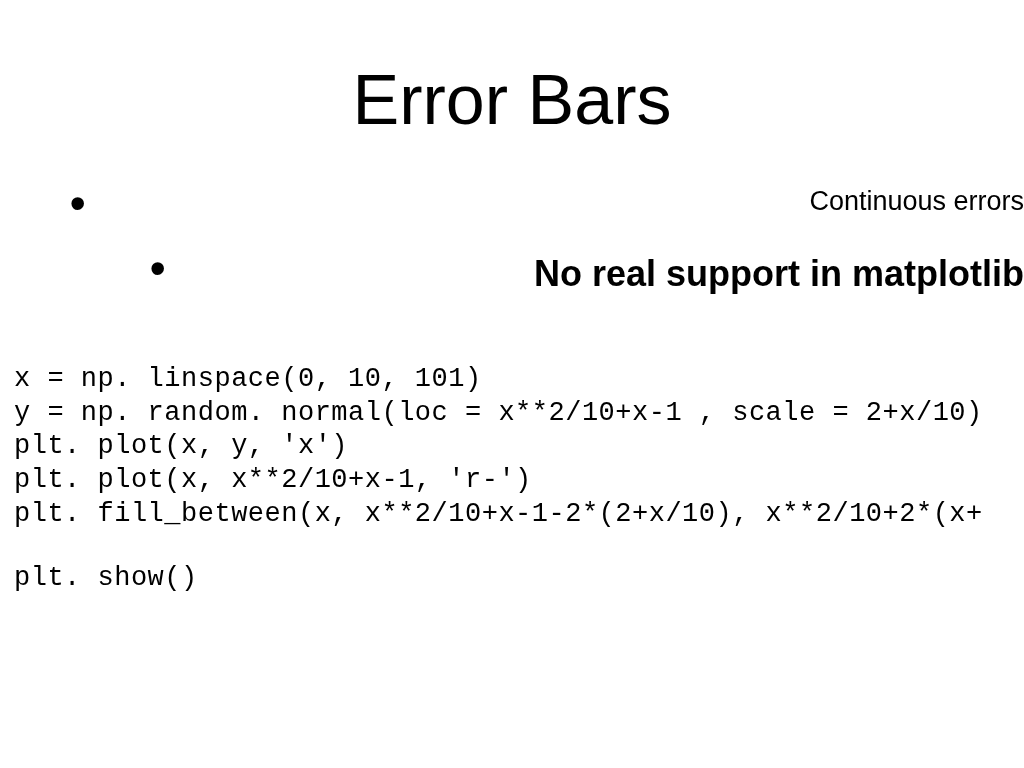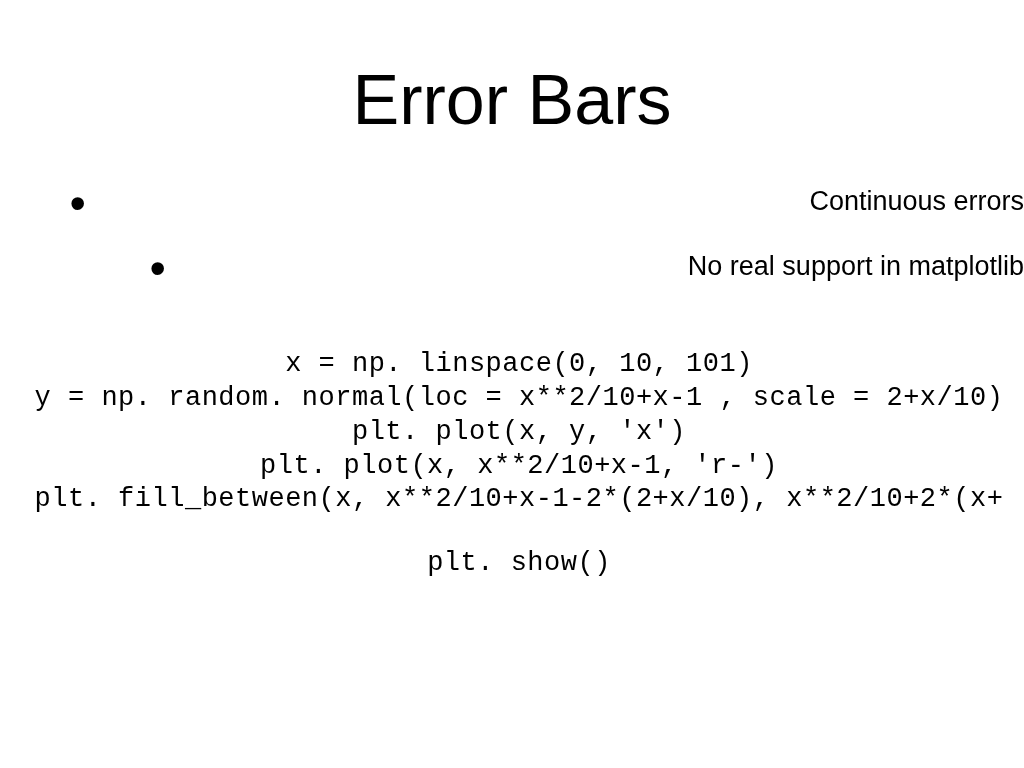--- a/index.html
+++ b/index.html
@@ -44,41 +44,41 @@
     font-weight: bold;
   }
   .sub-list {
     list-style: none;
     padding-left: 40px;
     margin-top: 22px;
   }
   .sub-list > li {
     position: relative;
     padding-left: 40px;
-    font-size: 27px;
+    font-size: 36px;
     margin-bottom: 22px;
     line-height: 1.6;
+    font-weight: bold;
   }
   .sub-list > li::before {
     content: "•";
     position: absolute;
     left: 0;
     top: -12px;
     font-size: 44px;
     font-weight: bold;
   }
   .code-block {
     font-family: "Courier New", Courier, monospace;
     font-size: 27px;
     white-space: pre;
     padding-left: 14px;
     margin-top: 60px;
     line-height: 1.25;
     letter-spacing: 0.5px;
-    text-align: center;
   }
   .code-gap {
     height: 30px;
   }
 </style>
 </head>
 <body>
 
 <div class="slide">
   <h1 class="title">Error Bars</h1>

